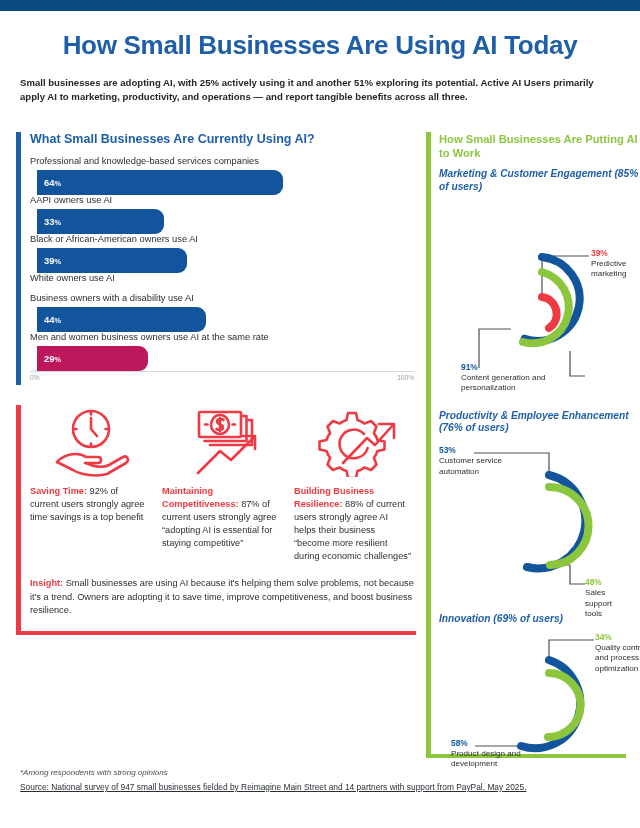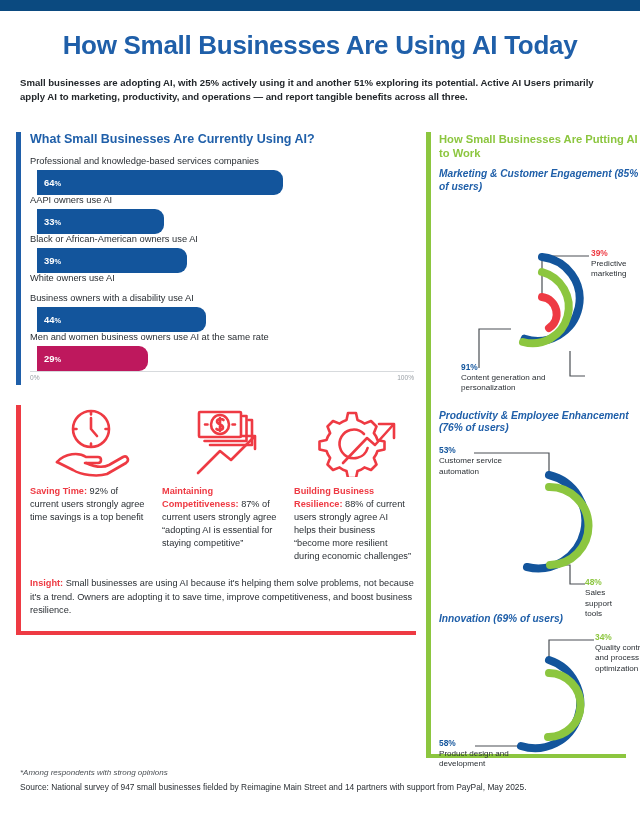--- a/index.html
+++ b/index.html
@@ -69,21 +69,21 @@
 
   .donut-wrap{position:relative;width:191px;}
   .lbl{position:absolute;font-size:8.1px;line-height:1.28;color:#2a2f34;}
   .lbl .num{font-size:8.4px;font-weight:bold;}
   .n-blue{color:#13559c;}
   .n-green{color:#8cc63f;}
   .n-red{color:#ee3a43;}
 
   .footnotes{position:absolute;left:20px;top:768px;width:600px;}
   .fn1{font-size:8px;font-style:italic;color:#4a4f54;margin-bottom:5px;}
-  .fn2{font-size:8.4px;color:#2a2f34;}
+  .fn2{font-size:8.4px;color:#2a2f34;text-decoration:underline;}
 </style>
 </head>
 <body>
 
 <div class="topbar"></div>
 
 <div class="page-title">How Small Businesses Are Using AI Today</div>
 <div class="deck">Small businesses are adopting AI, with 25% actively using it and another 51% exploring its potential. Active AI Users primarily apply AI to marketing, productivity, and operations — and report tangible benefits across all three.</div>
 
 <div class="left-col">
@@ -275,21 +275,21 @@
         <circle cx="110" cy="45" r="2.8" fill="#8cc63f"></circle>
 
         <path d="M110 32 A 45 45 0 1 1 82 118" stroke="#13559c" stroke-width="8" stroke-linecap="round"></path>
 
         <path d="M110 45 A 32 32 0 1 1 109 109" stroke="#8cc63f" stroke-width="8" stroke-linecap="round"></path>
       </svg>
       <div class="lbl" style="left:156px;top:4px;width:58px;">
         <span class="num n-green">34%</span><br>
         <span>Quality control and process optimization</span>
       </div>
-      <div class="lbl" style="left:0px;top:110px;width:70px;">
+      <div class="lbl" style="left:12px;top:110px;width:70px;">
         <span class="num n-blue">58%</span><br>
         <span>Product design and development</span>
       </div>
     </div>
   </div>
 
 </div>
 
 <div class="footnotes">
   <div class="fn1">*Among respondents with strong opinions</div>

